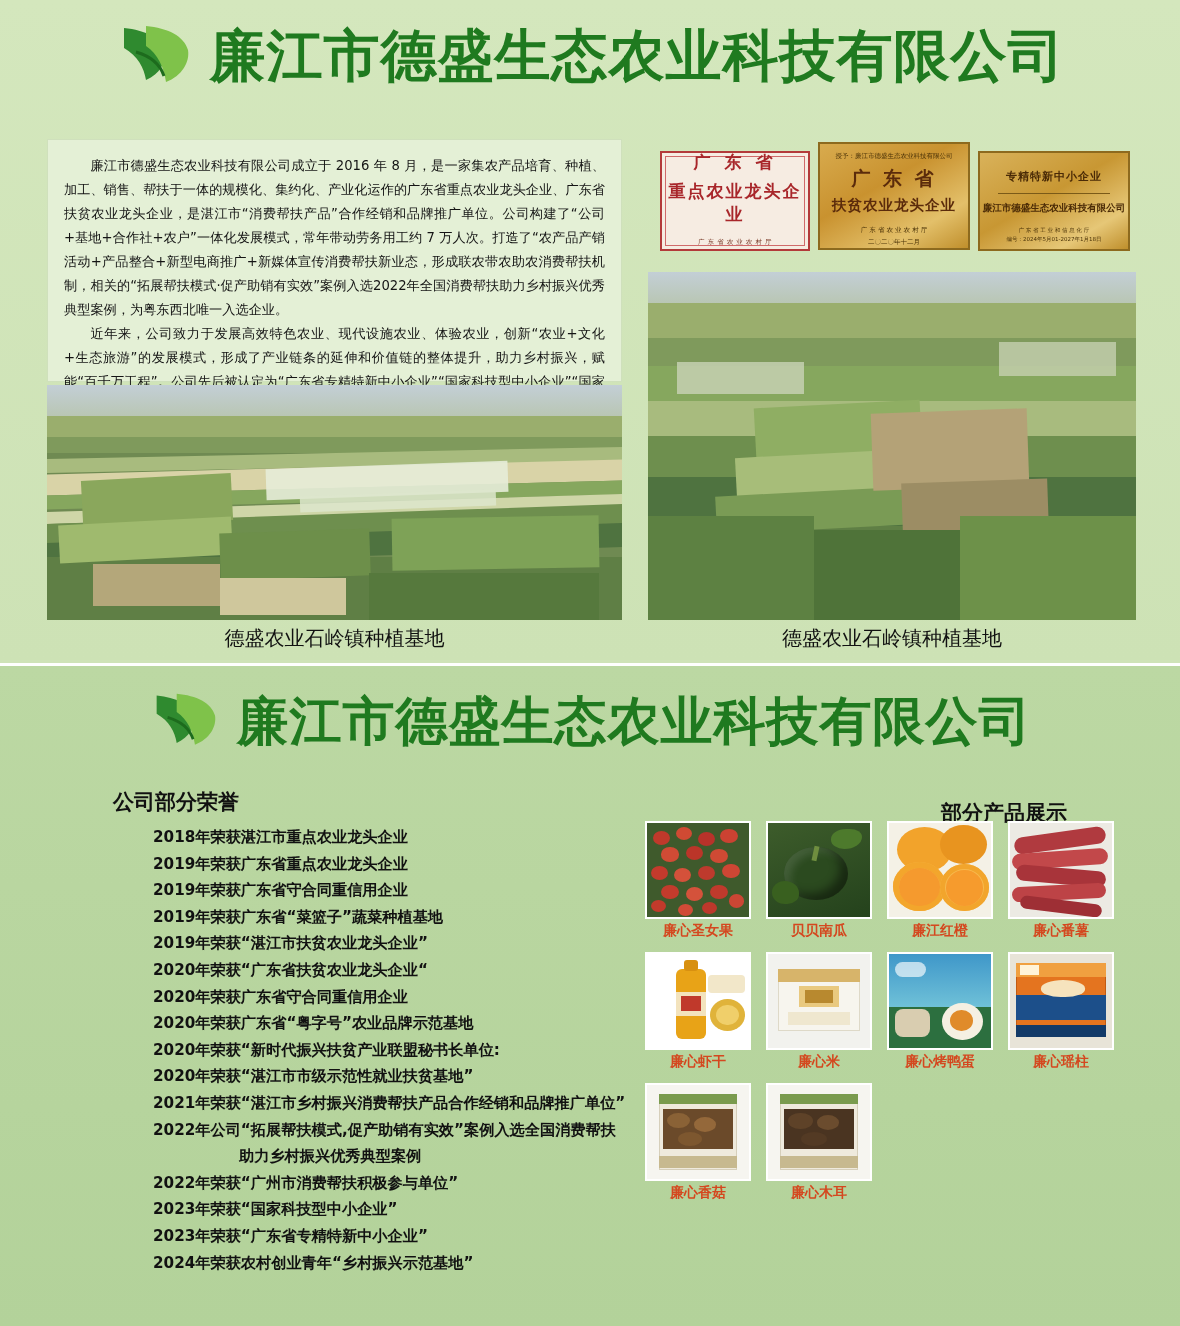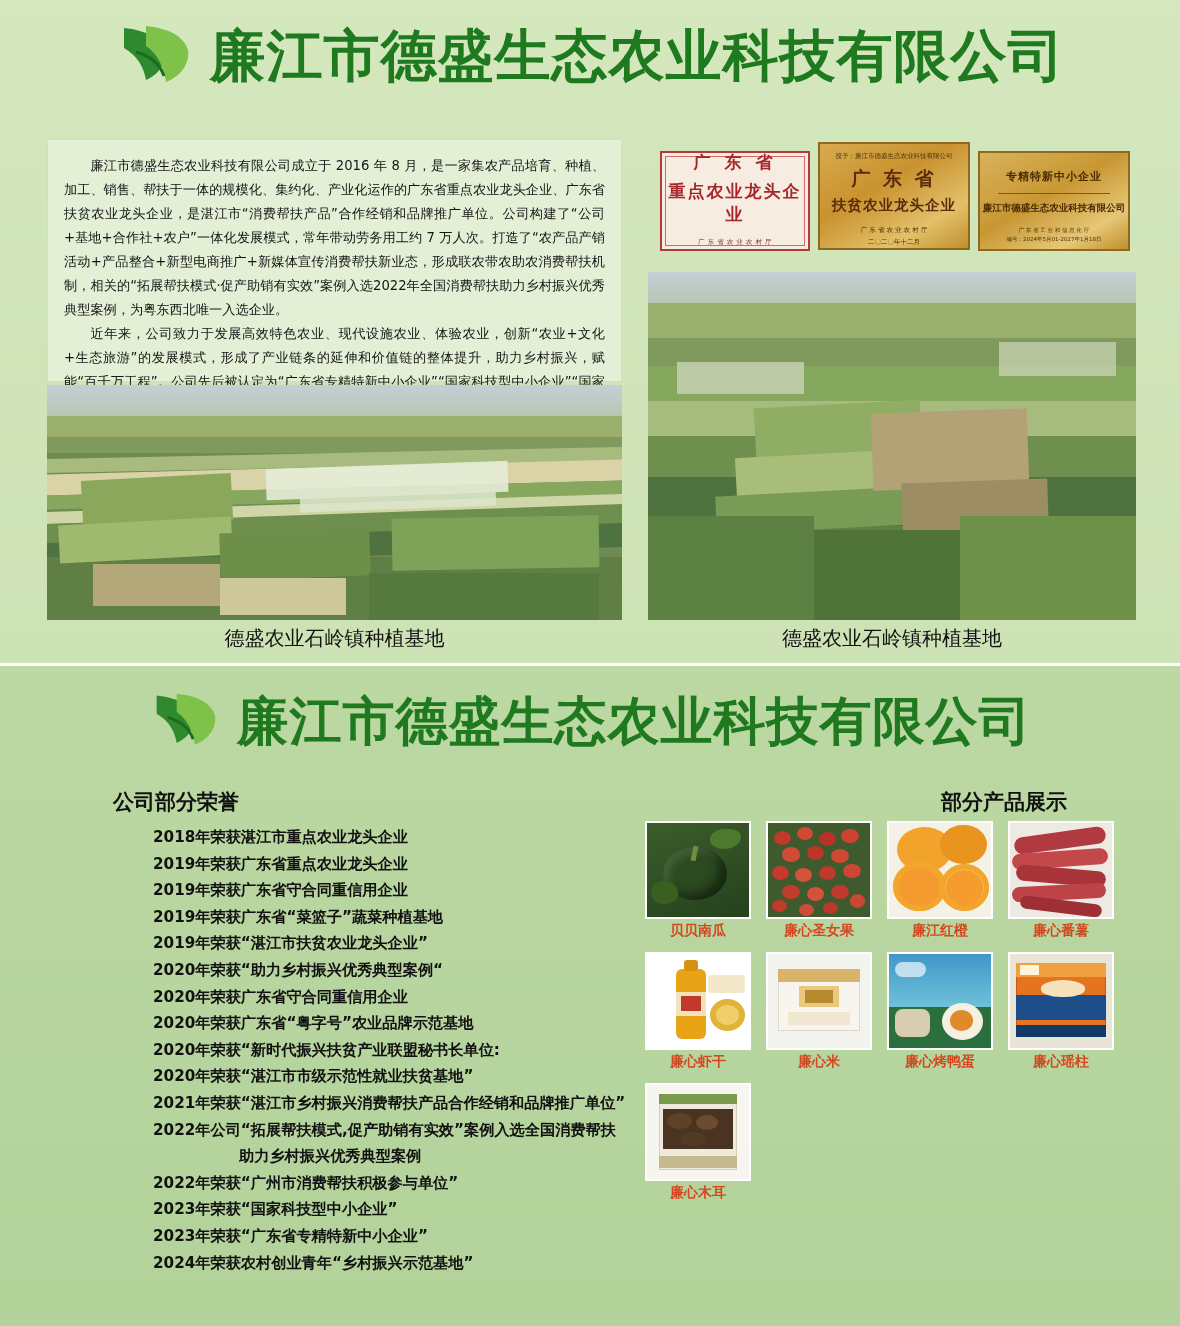--- a/index.html
+++ b/index.html
@@ -162,21 +162,21 @@
   
   .h2-left {
     position: absolute;
     left: 113px; top: 122px;
     font-size: 21px;
     font-weight: bold;
     color: #111;
   }
   .h2-right {
     position: absolute;
-    left: 941px; top: 122px;
+    left: 941px; top: 133px;
     font-size: 21px;
     font-weight: bold;
     color: #111;
   }
   .honors {
     position: absolute;
     left: 113px; top: 158px;
     width: 520px;
     margin-left: 40px;
   }
@@ -340,48 +340,35 @@
 
   <div class="h2-left">公司部分荣誉</div>
   <div class="h2-right">部分产品展示</div>
 
   <ul class="honors">
     <li>2018年荣获湛江市重点农业龙头企业</li>
     <li>2019年荣获广东省重点农业龙头企业</li>
     <li>2019年荣获广东省守合同重信用企业</li>
     <li>2019年荣获广东省“菜篮子”蔬菜种植基地</li>
     <li>2019年荣获“湛江市扶贫农业龙头企业”</li>
-    <li>2020年荣获“助力乡村振兴优秀典型案例“</li>
+    <li>2020年荣获“广东省扶贫农业龙头企业“</li>
     <li>2020年荣获广东省守合同重信用企业</li>
     <li>2020年荣获广东省“粤字号”农业品牌示范基地</li>
     <li>2020年荣获“新时代振兴扶贫产业联盟秘书长单位:</li>
     <li>2020年荣获“湛江市市级示范性就业扶贫基地”</li>
     <li>2021年荣获“湛江市乡村振兴消费帮扶产品合作经销和品牌推广单位”</li>
     <li>2022年公司“拓展帮扶模式,促产助销有实效”案例入选全国消费帮扶</li>
     <li class="indent">助力乡村振兴优秀典型案例</li>
     <li>2022年荣获“广州市消费帮扶积极参与单位”</li>
     <li>2023年荣获“国家科技型中小企业”</li>
     <li>2023年荣获“广东省专精特新中小企业”</li>
     <li>2024年荣获农村创业青年“乡村振兴示范基地”</li>
   </ul>
 
   <div class="products">
-
-    <div class="prod">
-      <div class="prod-img bg-pump">
-        <div class="ill">
-          <div class="rect" style="left:0;top:0;width:100%;height:100%;background:linear-gradient(160deg,#3d5c2b,#24421c)"></div>
-          <div class="dot" style="left:16%;top:26%;width:62%;height:56%;background:#2b4a1f;box-shadow:inset -8px -6px 10px rgba(0,0,0,.45), inset 6px 5px 8px rgba(255,255,255,.12)"></div>
-          <div class="rect" style="left:44%;top:24%;width:5%;height:16%;background:#6f8e3f;transform:rotate(12deg)"></div>
-          <div class="dot" style="left:62%;top:6%;width:30%;height:22%;background:#4d7a2c;border-radius:50% 40% 60% 45%"></div>
-          <div class="dot" style="left:4%;top:62%;width:26%;height:24%;background:#39601f;border-radius:50% 55% 45% 50%"></div>
-        </div>
-      </div>
-      <div class="prod-name">贝贝南瓜</div>
-    </div>
 
     <div class="prod">
       <div class="prod-img bg-toma">
         <div class="ill">
           <div class="dot" style="left:6%;top:8%;width:17%;height:15%;background:#c0392b"></div>
           <div class="dot" style="left:28%;top:4%;width:16%;height:14%;background:#d04a33"></div>
           <div class="dot" style="left:50%;top:10%;width:17%;height:15%;background:#b8322a"></div>
           <div class="dot" style="left:72%;top:6%;width:17%;height:15%;background:#cb4232"></div>
           <div class="dot" style="left:14%;top:26%;width:17%;height:15%;background:#d14b35"></div>
           <div class="dot" style="left:38%;top:24%;width:17%;height:15%;background:#bb3529"></div>
@@ -396,20 +383,33 @@
           <div class="dot" style="left:80%;top:76%;width:15%;height:14%;background:#cb4634"></div>
           <div class="dot" style="left:4%;top:82%;width:15%;height:13%;background:#c23a2b"></div>
           <div class="dot" style="left:30%;top:86%;width:15%;height:13%;background:#d04b37"></div>
           <div class="dot" style="left:54%;top:84%;width:15%;height:13%;background:#bd382b"></div>
         </div>
       </div>
       <div class="prod-name">廉心圣女果</div>
     </div>
 
     <div class="prod">
+      <div class="prod-img bg-pump">
+        <div class="ill">
+          <div class="rect" style="left:0;top:0;width:100%;height:100%;background:linear-gradient(160deg,#3d5c2b,#24421c)"></div>
+          <div class="dot" style="left:16%;top:26%;width:62%;height:56%;background:#2b4a1f;box-shadow:inset -8px -6px 10px rgba(0,0,0,.45), inset 6px 5px 8px rgba(255,255,255,.12)"></div>
+          <div class="rect" style="left:44%;top:24%;width:5%;height:16%;background:#6f8e3f;transform:rotate(12deg)"></div>
+          <div class="dot" style="left:62%;top:6%;width:30%;height:22%;background:#4d7a2c;border-radius:50% 40% 60% 45%"></div>
+          <div class="dot" style="left:4%;top:62%;width:26%;height:24%;background:#39601f;border-radius:50% 55% 45% 50%"></div>
+        </div>
+      </div>
+      <div class="prod-name">贝贝南瓜</div>
+    </div>
+
+    <div class="prod">
       <div class="prod-img bg-oran">
         <div class="ill">
           <div class="dot" style="left:8%;top:4%;width:54%;height:48%;background:#f2a32b"></div>
           <div class="dot" style="left:50%;top:2%;width:46%;height:42%;background:#e8941f"></div>
           <div class="dot" style="left:4%;top:42%;width:52%;height:52%;background:#f6b545;box-shadow:inset 0 0 0 6px #f3a62c"></div>
           <div class="dot" style="left:10%;top:48%;width:40%;height:40%;background:#f59a2e"></div>
           <div class="dot" style="left:50%;top:44%;width:48%;height:50%;background:#f7b94e;box-shadow:inset 0 0 0 5px #f2a52c"></div>
           <div class="dot" style="left:56%;top:50%;width:36%;height:38%;background:#f69b2d"></div>
         </div>
       </div>
@@ -480,20 +480,34 @@
           <div class="rect" style="left:10%;top:12%;width:18%;height:10%;background:#fff3d8"></div>
           <div class="rect" style="left:6%;top:44%;width:88%;height:26%;background:#1c4f8a"></div>
           <div class="dot" style="left:30%;top:28%;width:44%;height:18%;background:#f6e3bd;border-radius:50% 50% 45% 45%"></div>
           <div class="rect" style="left:6%;top:76%;width:88%;height:12%;background:#123a68"></div>
         </div>
       </div>
       <div class="prod-name">廉心瑶柱</div>
     </div>
 
 
+    <div class="prod">
+      <div class="prod-img bg-bag">
+        <div class="ill">
+          <div class="rect" style="left:12%;top:10%;width:76%;height:80%;background:#efeadd;border:1px solid #d6cfbb"></div>
+          <div class="rect" style="left:12%;top:10%;width:76%;height:10%;background:#7a9b4e"></div>
+          <div class="rect" style="left:16%;top:26%;width:68%;height:42%;background:#6b4a2a"></div>
+          <div class="dot" style="left:20%;top:30%;width:22%;height:16%;background:#8a6236"></div>
+          <div class="dot" style="left:46%;top:34%;width:22%;height:16%;background:#94683a"></div>
+          <div class="dot" style="left:30%;top:50%;width:24%;height:15%;background:#7d572f"></div>
+          <div class="rect" style="left:12%;top:76%;width:76%;height:12%;background:#c7b98f"></div>
+        </div>
+      </div>
+      <div class="prod-name">廉心香菇</div>
+    </div>
 
     <div class="prod">
       <div class="prod-img bg-bag">
         <div class="ill">
           <div class="rect" style="left:12%;top:10%;width:76%;height:80%;background:#efeadd;border:1px solid #d6cfbb"></div>
           <div class="rect" style="left:12%;top:10%;width:76%;height:10%;background:#7a9b4e"></div>
           <div class="rect" style="left:16%;top:26%;width:68%;height:42%;background:#4a3421"></div>
           <div class="dot" style="left:20%;top:30%;width:24%;height:17%;background:#5e4228"></div>
           <div class="dot" style="left:48%;top:32%;width:22%;height:16%;background:#6b4c2e"></div>
           <div class="dot" style="left:32%;top:50%;width:26%;height:15%;background:#533a24"></div>

